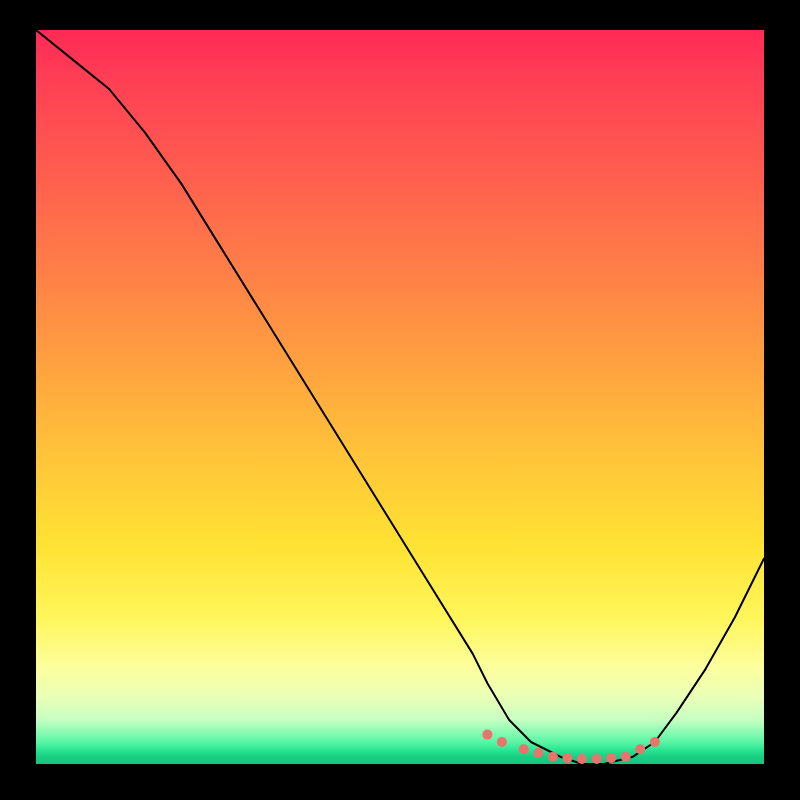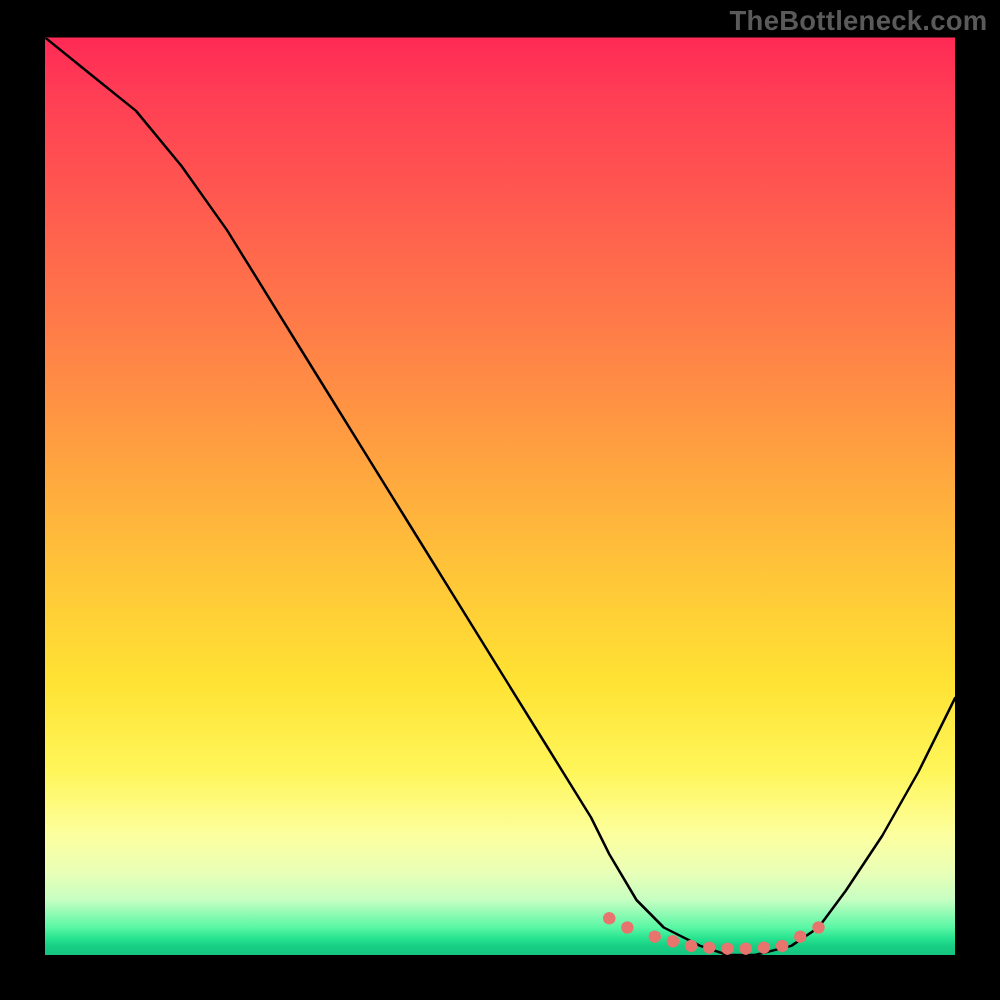--- a/index.html
+++ b/index.html
@@ -71,21 +71,20 @@
   .dot {
     fill: #e8746e;
     stroke: none;
   }
 </style>
 </head>
 <body>
 
 <div class="frame">
 
-  <div class="watermark">TheBottleneck.com</div>
 
   <div class="plot-area">
     <svg class="curve" viewBox="0 0 728 734" preserveAspectRatio="none">
       <path class="curve-stroke" d="M0.0 0.0 L36.4 29.4 L72.8 58.7 L109.2 102.8 L145.6 154.1 L182.0 212.9 L218.4 271.6 L254.8 330.3 L291.2 389.0 L327.6 447.7 L364.0 506.5 L400.4 565.2 L436.8 623.9 L451.4 653.3 L473.2 690.0 L495.0 712.0 L524.2 726.7 L546.0 734.0 L567.8 734.0 L597.0 726.7 L618.8 712.0 L640.6 682.6 L669.8 638.6 L698.9 587.2 L728.0 528.5" stroke="#000000"></path>
       <g>
           <circle cx="451.4" cy="704.6" r="5" class="dot" fill="#e8746e"></circle>
           <circle cx="465.9" cy="712.0" r="5" class="dot" fill="#e8746e"></circle>
           <circle cx="487.8" cy="719.3" r="5" class="dot" fill="#e8746e"></circle>
           <circle cx="502.3" cy="723.0" r="5" class="dot" fill="#e8746e"></circle>
           <circle cx="516.9" cy="726.7" r="5" class="dot" fill="#e8746e"></circle>

